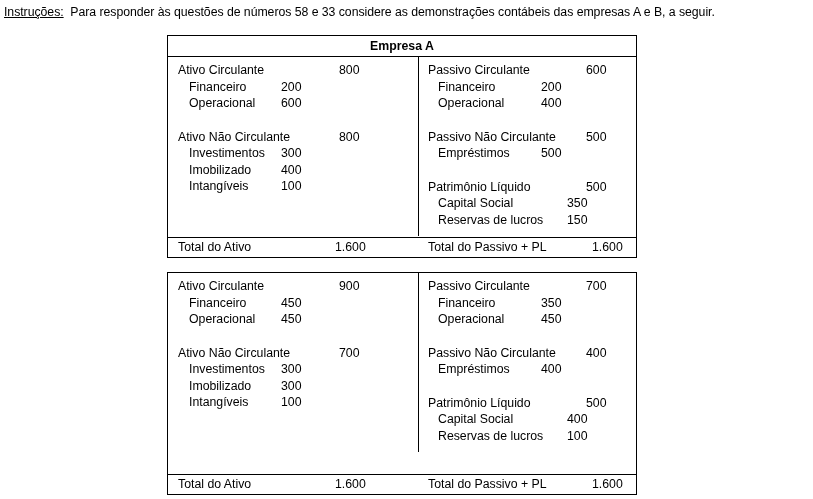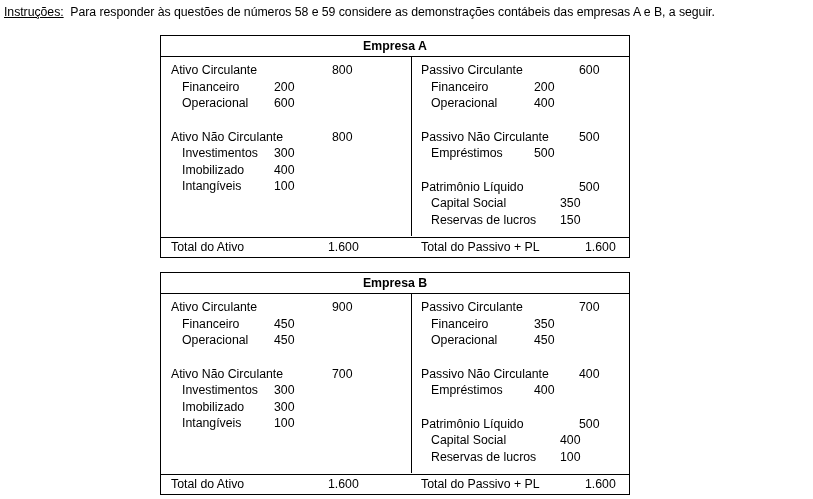--- a/index.html
+++ b/index.html
@@ -31,21 +31,21 @@
     font-weight: normal;
     text-decoration: underline;
   }
   .instructions-body {
     font-weight: normal;
   }
 
   
   .sheet {
     position: absolute;
-    left: 160px;
+    left: 167px;
     width: 470px;
     border: 1.4px solid #000000;
     box-sizing: border-box;
     background: #ffffff;
   }
   #sheet-a { top: 35px;  height: 223px; }
   #sheet-b { top: 272px; height: 223px; }
 
   .sheet-title {
     height: 21px;
@@ -137,21 +137,21 @@
   }
   .totals .tleft-label  { left: 10px; text-align: right; }
   .totals .tleft-value  { left: 167px; }
   .totals .tright-label { left: 260px; }
   .totals .tright-value { left: 424px; }
 </style>
 </head>
 <body>
 
 <div class="instructions">
-  <span class="instructions-label">Instruções:</span><span>&nbsp; </span><span class="instructions-body">Para responder às questões de números 58 e 59 considere as demonstrações contábeis das empresas A e B, a seguir.</span>
+  <span class="instructions-label">Instruções:</span><span>&nbsp; </span><span class="instructions-body">Para responder às questões de números 58 e 33 considere as demonstrações contábeis das empresas A e B, a seguir.</span>
 </div>
 
 <div class="sheet" id="sheet-a">
   <div class="sheet-title">Empresa A</div>
   <div class="sheet-body">
     <div class="divider"></div>
 
     <div class="col col-left">
       <div class="rows">
         <div class="row group">
@@ -228,21 +228,20 @@
 
   <div class="totals">
     <span class="tcell tleft-label">Total do Ativo</span>
     <span class="tcell tleft-value">1.600</span>
     <span class="tcell tright-label">Total do Passivo + PL</span>
     <span class="tcell tright-value">1.600</span>
   </div>
 </div>
 
 <div class="sheet" id="sheet-b">
-  <div class="sheet-title">Empresa B</div>
   <div class="sheet-body">
     <div class="divider"></div>
 
     <div class="col col-left">
       <div class="rows">
         <div class="row group">
           <span class="label">Ativo Circulante</span>
           <span class="value">900</span>
         </div>
         <div class="row item">

